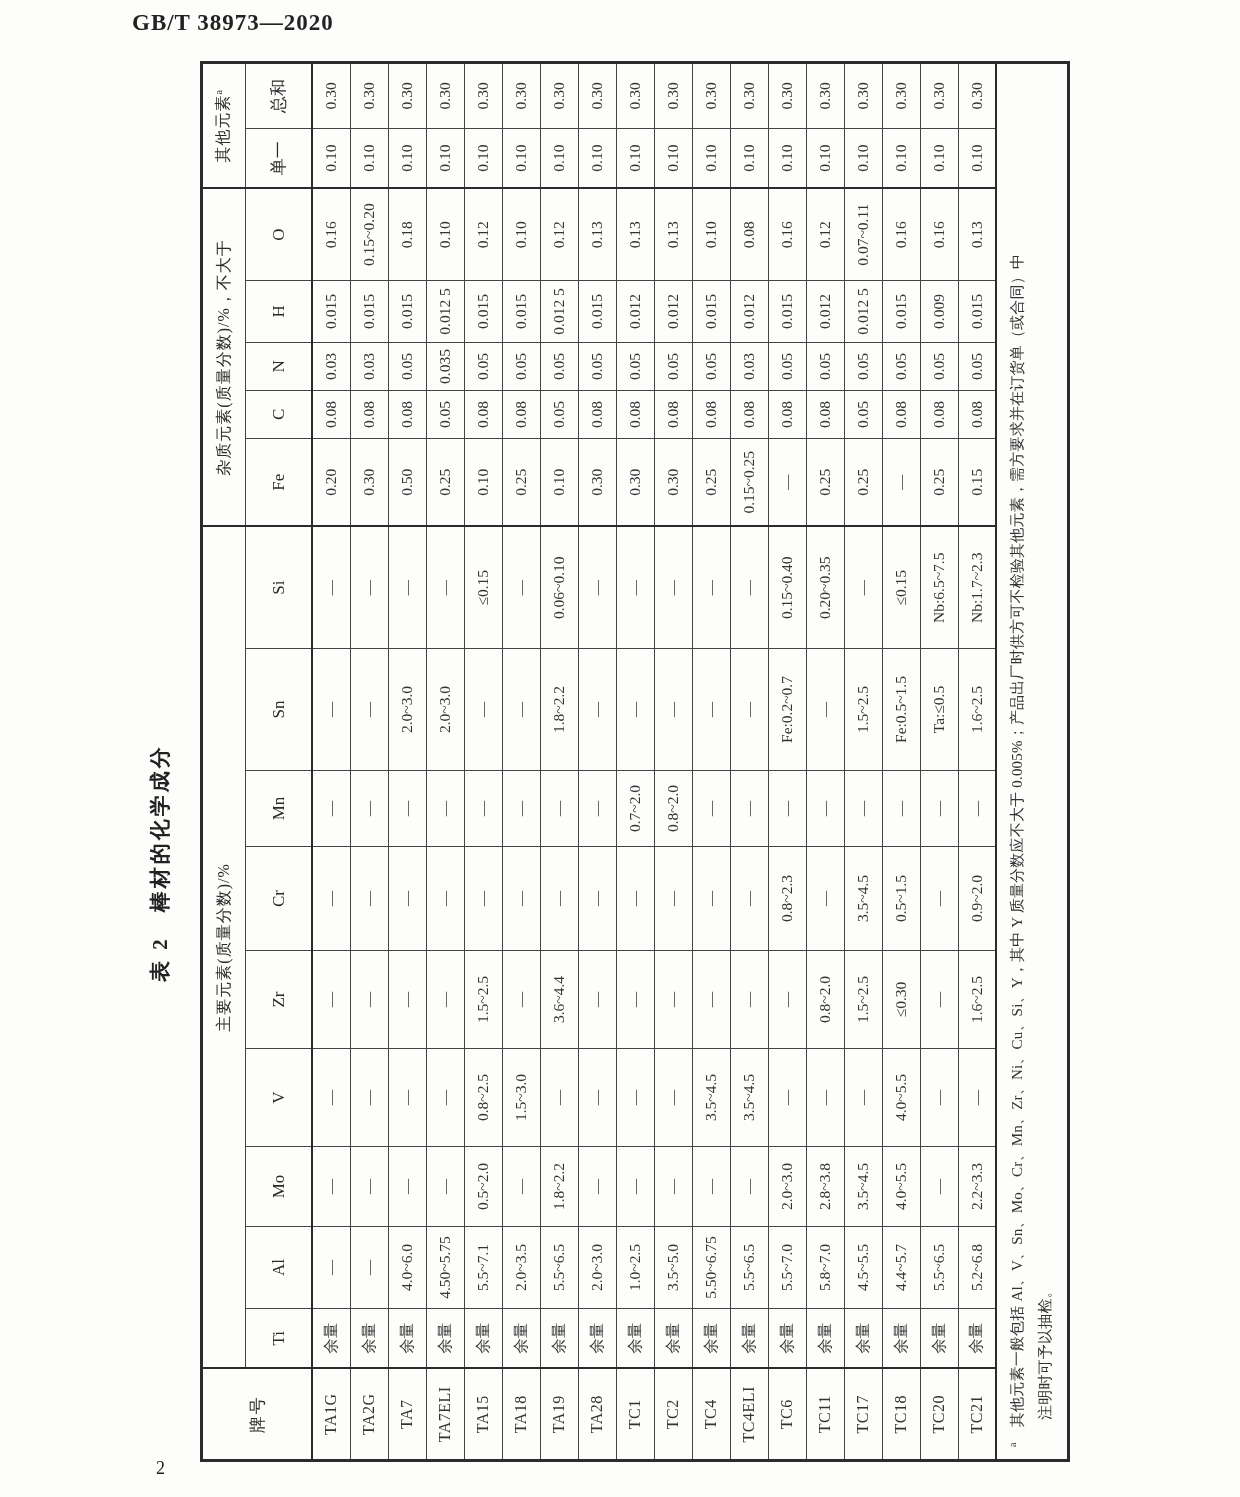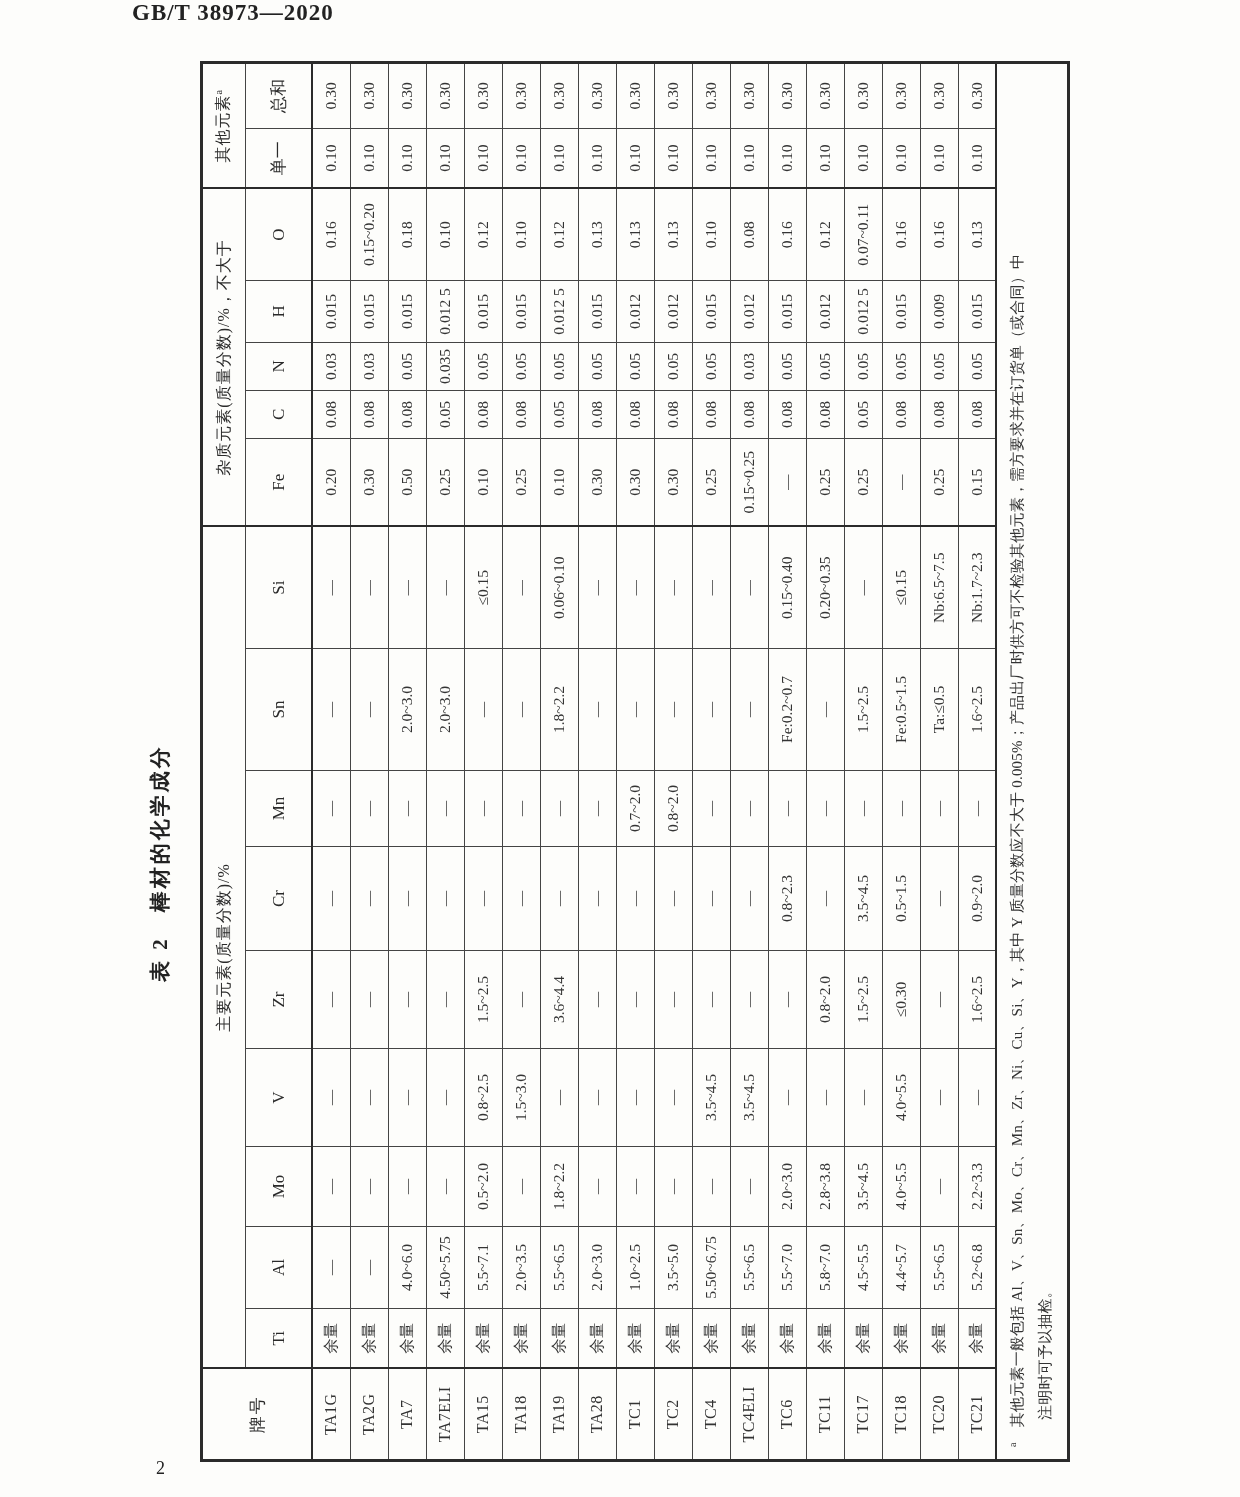--- a/index.html
+++ b/index.html
@@ -2,21 +2,21 @@
 <html><head>
 <meta charset="utf-8">
 <style>
   html,body{margin:0;padding:0;background:#e8e8e8;}
   .page{
     position:relative; width:1240px; height:1497px; margin:0 auto;
     background:#fdfdfb; overflow:hidden; color:#222;
     font-family:"Liberation Serif","DejaVu Serif",serif;
   }
   .doc-header{
-    position:absolute; left:132px; top:0;
+    position:absolute; left:132px; top:10px;
     font-size:23px; font-weight:bold; letter-spacing:1px;
     font-family:"Liberation Serif","DejaVu Serif",serif;
   }
   .page-number{
     position:absolute; left:156px; top:1458px; font-size:18px;
   }
   
   .rotated{
     position:absolute; left:0; top:0; width:1497px; height:1240px;
     transform: translateY(1497px) rotate(-90deg);

